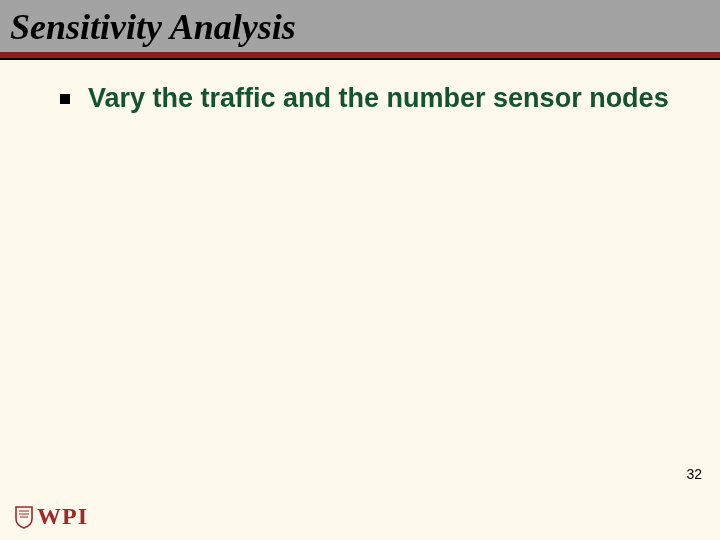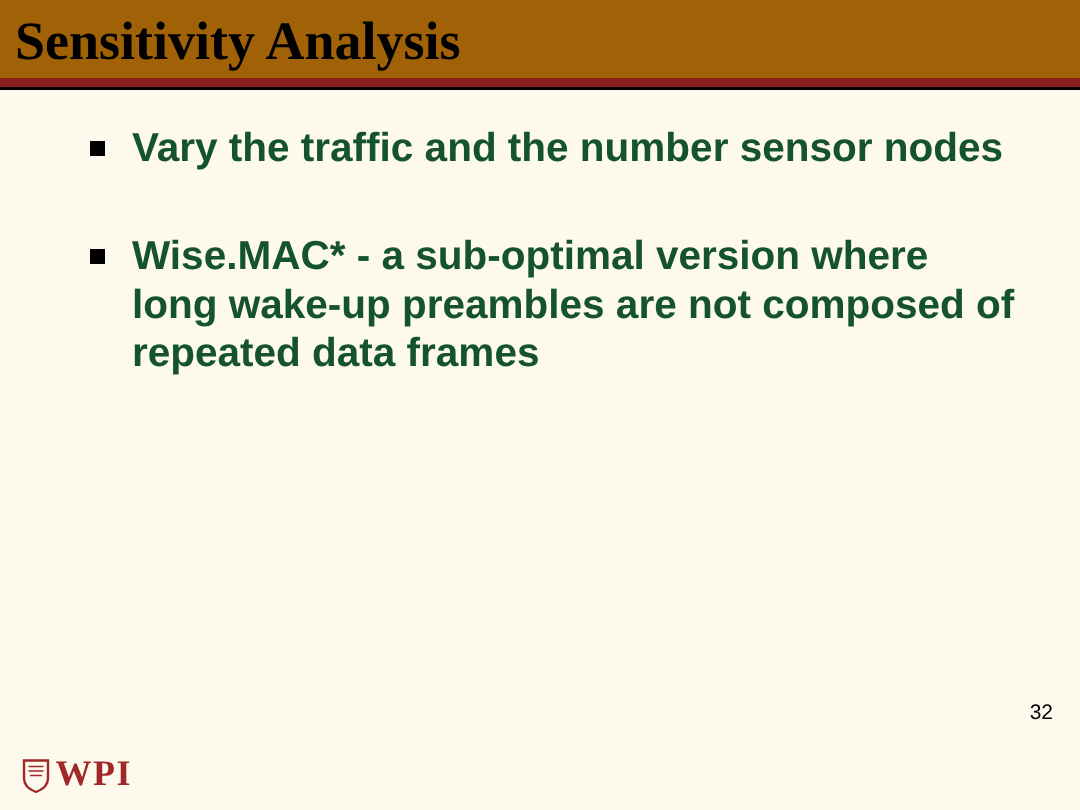--- a/index.html
+++ b/index.html
@@ -3,22 +3,23 @@
 <meta charset="utf-8">
 <style>
   * { margin: 0; padding: 0; box-sizing: border-box; }
   html, body { width: 720px; height: 540px; overflow: hidden; }
   body {
     background: #fdf9ed;
     font-family: Arial, Helvetica, sans-serif;
     position: relative;
   }
   .title-band {
-    background: #a16207;
+    background: #a3a3a3;
     padding: 6px 10px 4px 10px;
+    font-style: italic;
   }
   .title {
     font-family: "Times New Roman", Times, serif;
     font-size: 36px;
     font-weight: bold;
     color: #000;
   }
   .maroon-bar {
     height: 8px;
     background: #8a1f1f;
@@ -85,24 +86,20 @@
 <div class="maroon-bar"></div>
 
 <div class="content">
 
   <div class="bullet-item">
     <div class="bullet-mark"></div>
     <div class="bullet-text">Vary the traffic and the number sensor nodes</div>
   </div>
 
 
-  <div class="bullet-item">
-    <div class="bullet-mark"></div>
-    <div class="bullet-text">Wise.MAC* - a sub-optimal version where long wake-up preambles are not composed of repeated data frames</div>
-  </div>
 
 </div>
 
 <div class="slide-number">32</div>
 
 <div class="logo">
   <span class="logo-crest">
     <svg width="20" height="24" viewBox="0 0 20 24">
       <path d="M2 2 L18 2 L18 14 Q18 20 10 23 Q2 20 2 14 Z" fill="none" stroke="#a02828" stroke-width="1.6"></path>
       <path d="M5 6 L15 6 M5 9 L15 9 M6 12 L14 12" stroke="#a02828" stroke-width="1"></path>

